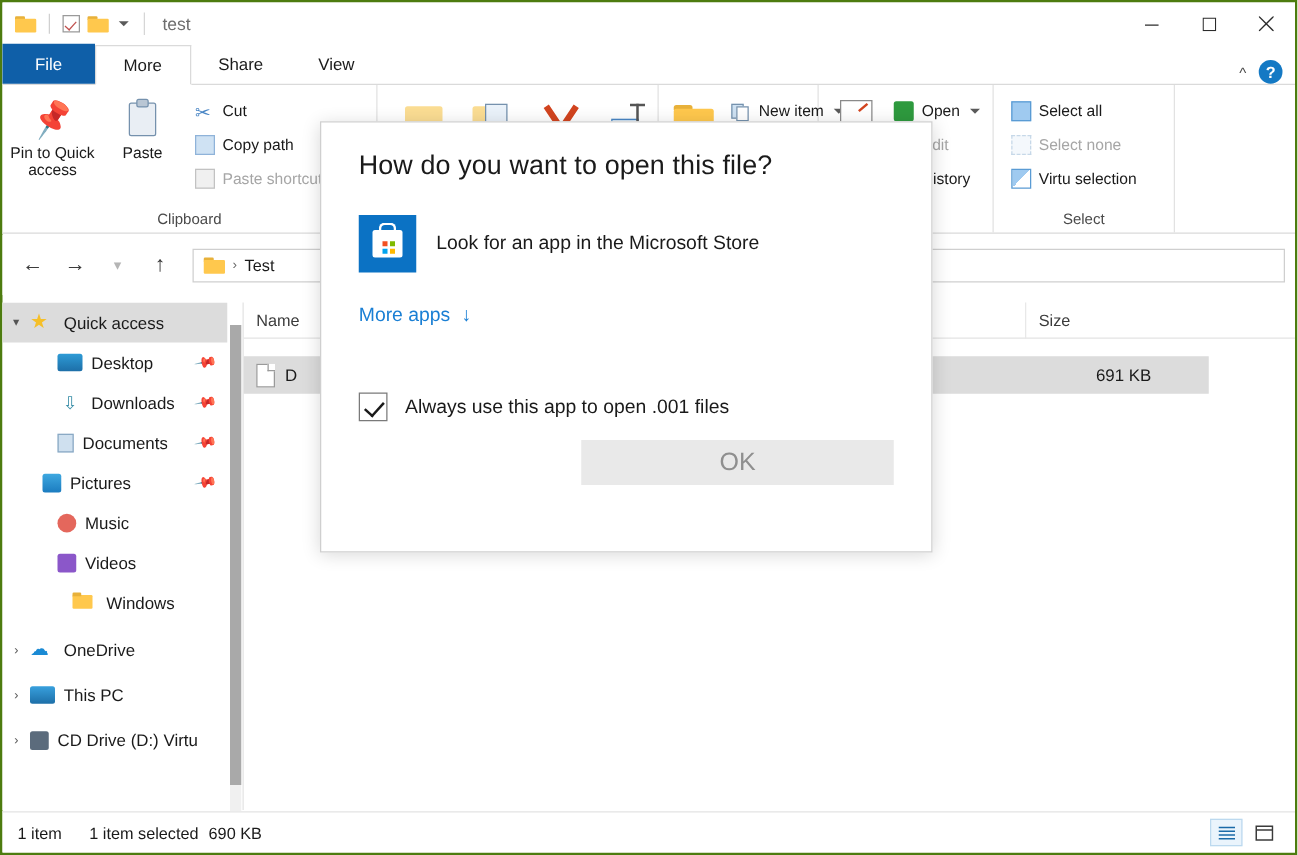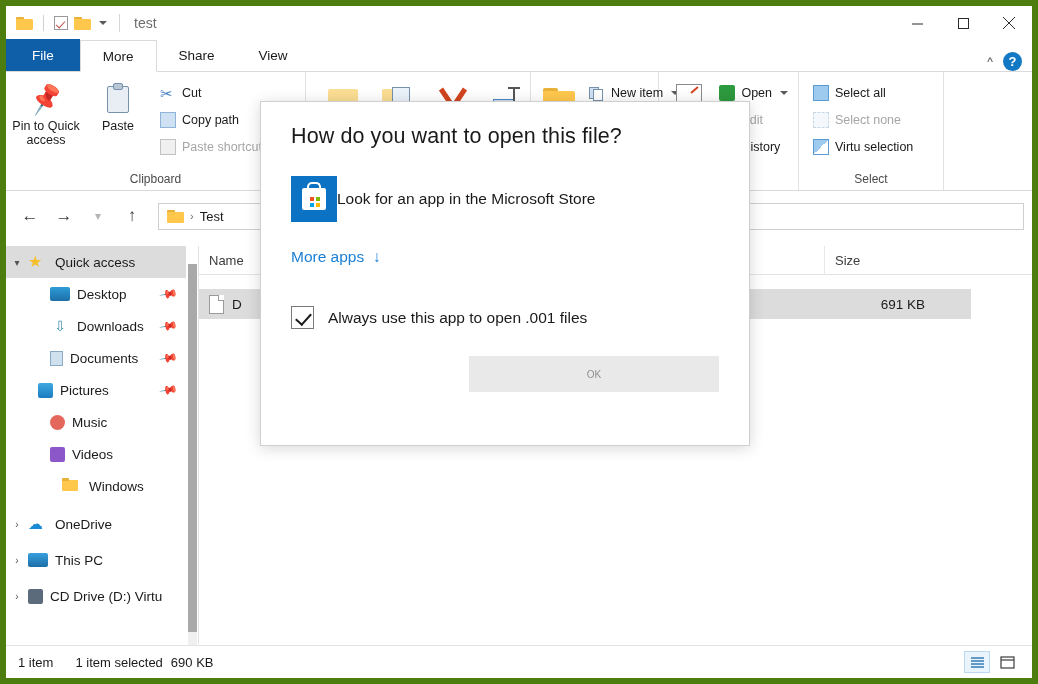--- a/index.html
+++ b/index.html
@@ -6,21 +6,21 @@
   html, body {
     width: 1038px; height: 684px;
     font-family: "Liberation Sans", sans-serif;
     background: #ffffff;
     overflow: hidden;
   }
   #app {
     position: relative;
     width: 1038px; height: 684px;
     background: #ffffff;
-    border: 6px solid #4d7c0f;
+    border: 2px solid #4d7c0f;
   }
 
   
   .titlebar {
     position: absolute; top: 0; left: 0; right: 0; height: 34px;
     background: #ffffff;
     display: flex; align-items: center;
   }
   .qat { display: flex; align-items: center; padding-left: 10px; gap: 6px; }
   .qat-sep { width: 1px; height: 16px; background: #d0d0d0; margin: 0 4px; }
@@ -217,54 +217,54 @@
     position: absolute; left: 254px; top: 95px; width: 490px; height: 345px;
     background: #ffffff; border: 1px solid #cfcfcf;
     box-shadow: 0 2px 14px rgba(0,0,0,.16);
     z-index: 50; padding: 0 30px;
   }
   .dlg-title {
     font-size: 21.5px; color: #1a1a1a; font-weight: 400;
     padding-top: 22px; letter-spacing: .1px;
   }
   .dlg-app {
-    display: flex; align-items: center; margin-top: 27px;
+    display: flex; align-items: center; gap: 16px; margin-top: 27px;
   }
   .store-icon {
     width: 46px; height: 46px; background: #0b72c4; position: relative; flex: none;
   }
   .store-bag {
     position: absolute; left: 11px; top: 12px; width: 24px; height: 22px;
     background: #ffffff; border-radius: 2px;
   }
   .store-handle {
     position: absolute; left: 16px; top: 6px; width: 14px; height: 10px;
     border: 2.5px solid #ffffff; border-bottom: none; border-radius: 5px 5px 0 0;
   }
   .store-sq { position: absolute; width: 4px; height: 4px; }
   .dlg-app-label { font-size: 15.5px; color: #1a1a1a; }
   .more-apps {
     margin-top: 26px; color: #1a7fd4; font-size: 15.5px;
     display: inline-flex; align-items: center; gap: 9px;
   }
   .dlg-check {
-    display: flex; align-items: center; gap: 14px; margin-top: 40px;
+    display: flex; align-items: center; gap: 14px; margin-top: 52px;
   }
   .cbox {
     width: 23px; height: 23px; border: 1.6px solid #7a7a7a; background: #fff;
     position: relative; flex: none;
   }
   .cbox::after {
     content: ""; position: absolute; left: 7px; top: 3px; width: 7px; height: 13px;
     border: solid #1a1a1a; border-width: 0 2.6px 2.6px 0; transform: rotate(42deg);
   }
   .dlg-check-label { font-size: 15.5px; color: #1a1a1a; }
   .dlg-ok {
     position: absolute; left: 208px; bottom: 53px; width: 250px; height: 36px;
-    background: #e9e9e9; color: #8f8f8f; font-size: 10px;
+    background: #e9e9e9; color: #8f8f8f; font-size: 20px;
     display: flex; align-items: center; justify-content: center;
     font-family: "Liberation Sans", sans-serif;
   }
 </style>
 </head>
 <body>
 
 <div id="app">
 
   <div class="titlebar">

